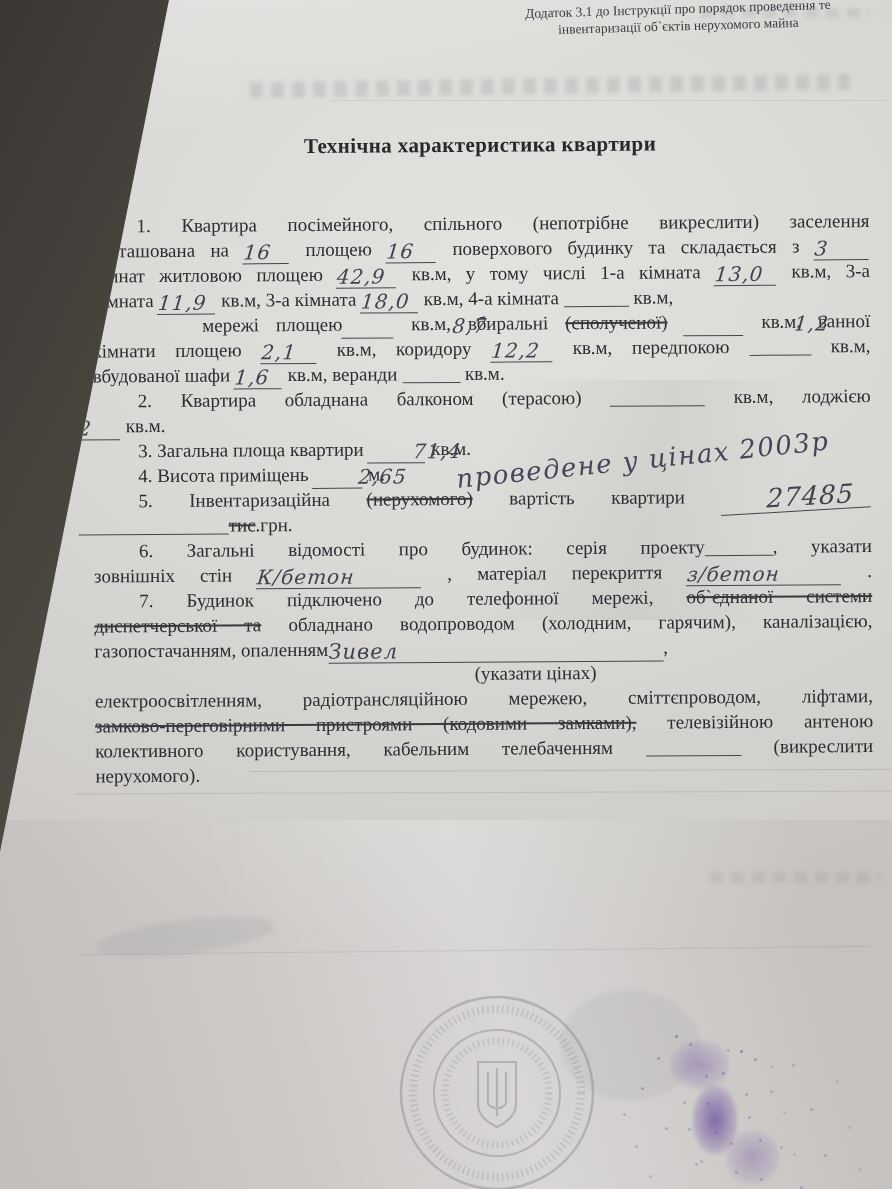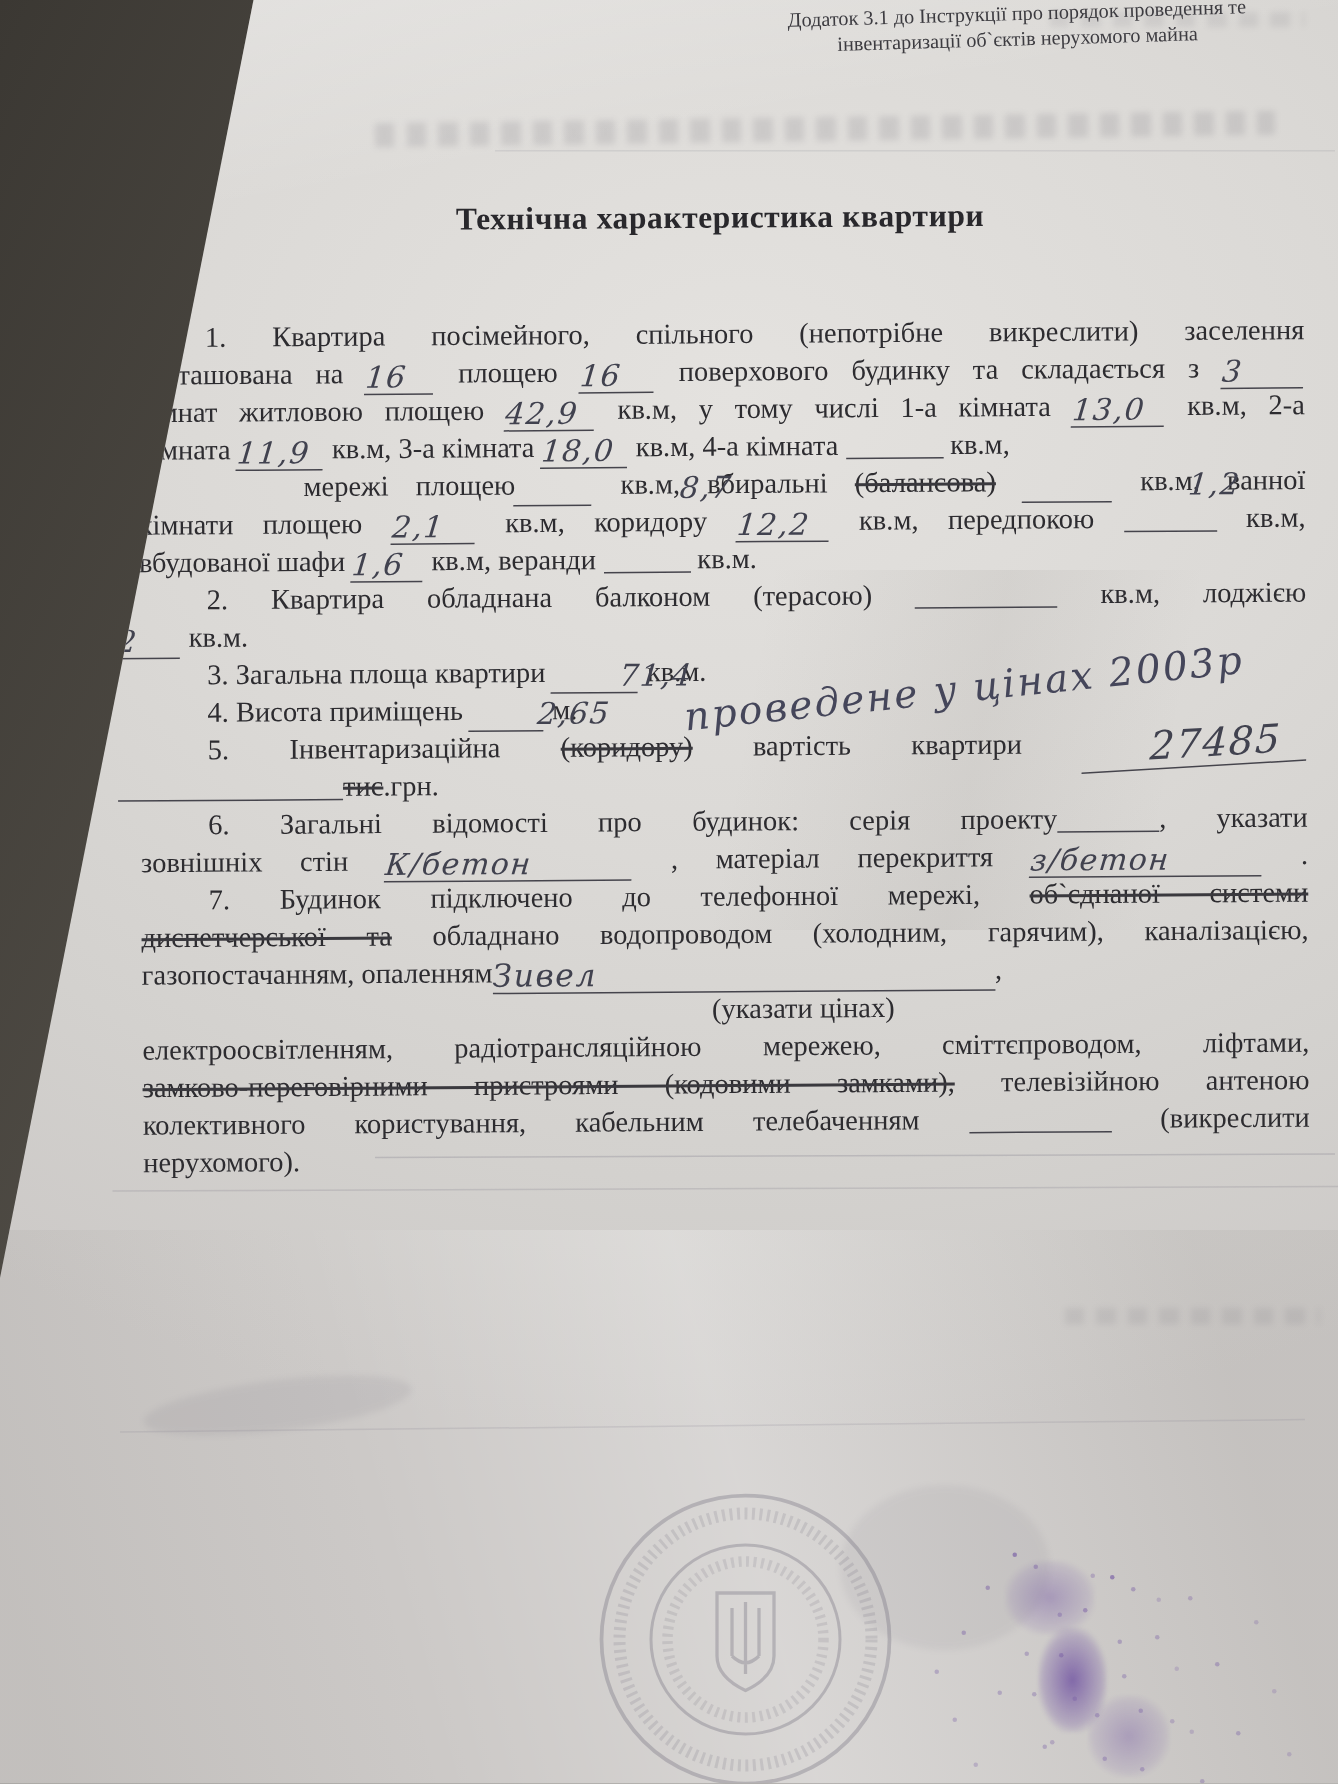--- a/index.html
+++ b/index.html
@@ -84,30 +84,30 @@
     <div class="appendix">
       <div>Додаток 3.1 до Інструкції про порядок проведення те</div>
       <div>інвентаризації об`єктів нерухомого майна</div>
     </div>
 
     <div class="title">Технічна характеристика квартири</div>
 
     <div class="docbody" id="docbody">
         <div class="line j" style="text-indent: 45px;"><span class="rp">1. Квартира посімейного, спільного (непотрібне викреслити) заселення</span></div>
         <div class="line j"><span class="rp">розташована на </span><span class="rh" style="width: 46px;">16</span><span class="rp"> площею </span><span class="rh" style="width: 50px;">16</span><span class="rp"> поверхового будинку та складається з </span><span class="rh" style="width: 55px;">3</span></div>
-        <div class="line j"><span class="rp">кімнат житловою площею </span><span class="rh" style="width: 60px;">42,9</span><span class="rp"> кв.м, у тому числі 1-а кімната </span><span class="rh" style="width: 62px;">13,0</span><span class="rp"> кв.м, 2-а</span></div>
+        <div class="line j"><span class="rp">кімнат житловою площею </span><span class="rh" style="width: 60px;">42,9</span><span class="rp"> кв.м, у тому числі 1-а кімната </span><span class="rh" style="width: 62px;">13,0</span><span class="rp"> кв.м, 3-а</span></div>
         <div class="line"><span class="rp">кімната </span><span class="rh" style="width: 58px;">11,9</span><span class="rp"> кв.м, 3-а кімната </span><span class="rh" style="width: 58px;">18,0</span><span class="rp"> кв.м, 4-а кімната </span><span class="rb" style="width: 65px;"></span><span class="rp"> кв.м,</span></div>
-        <div class="line j" style="text-indent: 110px;"><span class="rp">мережі площею</span><span class="rh" style="width: 52px;">8,7</span><span class="rp"> кв.м, вбиральні </span><span class="rs">(балансова)</span><span class="rp"> </span><span class="rh" style="width: 60px;">1,2</span><span class="rp"> кв.м, ванної</span></div>
+        <div class="line j" style="text-indent: 110px;"><span class="rp">мережі площею</span><span class="rh" style="width: 52px;">8,7</span><span class="rp"> кв.м, вбиральні </span><span class="rs">(сполученої)</span><span class="rp"> </span><span class="rh" style="width: 60px;">1,2</span><span class="rp"> кв.м, ванної</span></div>
         <div class="line j"><span class="rp">кімнати площею </span><span class="rh" style="width: 56px;">2,1</span><span class="rp"> кв.м, коридору </span><span class="rh" style="width: 62px;">12,2</span><span class="rp"> кв.м, передпокою </span><span class="rb" style="width: 62px;"></span><span class="rp"> кв.м,</span></div>
         <div class="line"><span class="rp">вбудованої шафи </span><span class="rh" style="width: 48px;">1,6</span><span class="rp"> кв.м, веранди </span><span class="rb" style="width: 58px;"></span><span class="rp"> кв.м.</span></div>
         <div class="line j" style="text-indent: 45px;"><span class="rp">2. Квартира обладнана балконом (терасою) </span><span class="rb" style="width: 95px;"></span><span class="rp"> кв.м, лоджією</span></div>
         <div class="line" style="text-indent: -18px;"><span class="rh" style="width: 46px;">6,2</span><span class="rp"> кв.м.</span></div>
         <div class="line" style="text-indent: 45px;"><span class="rp">3. Загальна площа квартири </span><span class="rh" style="width: 58px;">71,4</span><span class="rp"> кв.м.</span></div>
         <div class="line" style="text-indent: 45px;"><span class="rp">4. Висота приміщень </span><span class="rh" style="width: 50px;">2,65</span><span class="rp"> м.</span></div>
-        <div class="line j" style="text-indent: 45px;"><span class="rp">5. Інвентаризаційна </span><span class="rs">(коридору)</span><span class="rp"> вартість квартири </span><span class="rhb" style="width: 150px;">27485</span></div>
+        <div class="line j" style="text-indent: 45px;"><span class="rp">5. Інвентаризаційна </span><span class="rs">(нерухомого)</span><span class="rp"> вартість квартири </span><span class="rhb" style="width: 150px;">27485</span></div>
         <div class="line" style="text-indent: -15px;"><span class="rb" style="width: 150px;"></span><span class="rs">тис</span><span class="rp">.грн.</span></div>
         <div class="line j" style="text-indent: 45px;"><span class="rp">6. Загальні відомості про будинок: серія проекту</span><span class="rb" style="width: 68px;"></span><span class="rp">, указати</span></div>
         <div class="line j"><span class="rp">зовнішніх стін </span><span class="rh" style="width: 165px;">К/бетон</span><span class="rp"> , матеріал перекриття </span><span class="rh" style="width: 155px;">з/бетон</span><span class="rp"> .</span></div>
         <div class="line j" style="text-indent: 45px;"><span class="rp">7. Будинок підключено до телефонної мережі, </span><span class="rs">об`єднаної системи</span></div>
         <div class="line j"><span class="rs">диспетчерської та</span><span class="rp"> обладнано водопроводом (холодним, гарячим), каналізацією,</span></div>
         <div class="line"><span class="rp">газопостачанням, опаленням</span><span class="rhl" style="width: 335px;">Зивел</span><span class="rp">,</span></div>
         <div class="line" style="text-indent: 380px;"><span class="rp">(указати цінах)</span></div>
         <div class="line j"><span class="rp">електроосвітленням, радіотрансляційною мережею, сміттєпроводом, ліфтами,</span></div>
         <div class="line j"><span class="rs">замково-переговірними пристроями (кодовими замками),</span><span class="rp"> телевізійною антеною</span></div>
         <div class="line j"><span class="rp">колективного користування, кабельним телебаченням </span><span class="rb" style="width: 95px;"></span><span class="rp"> (викреслити</span></div>

